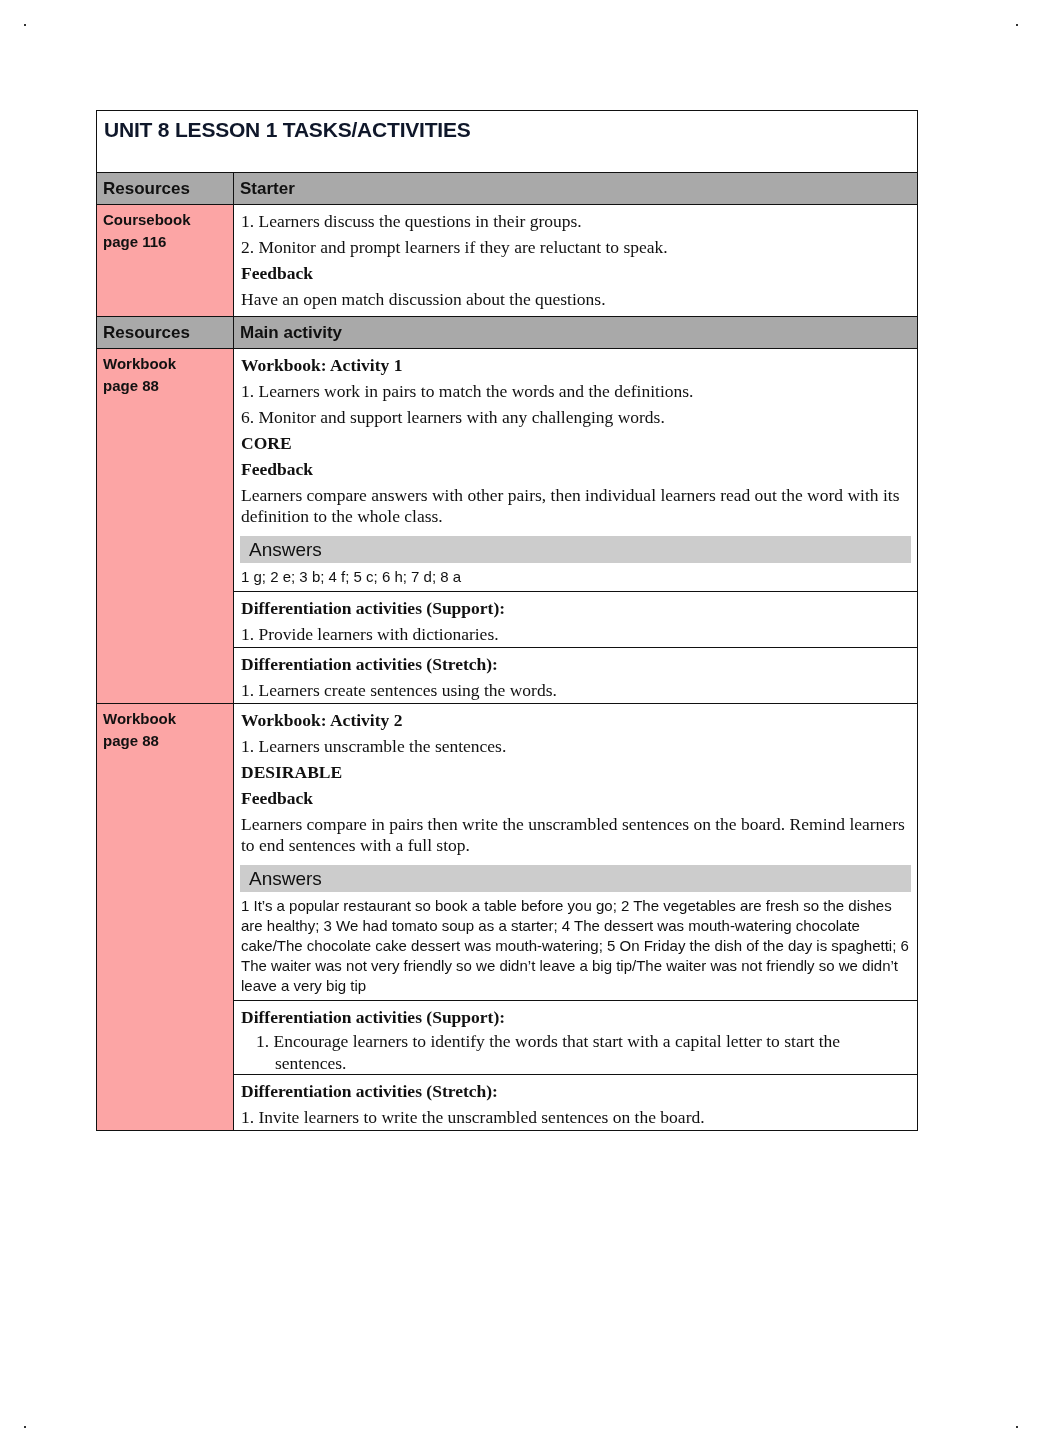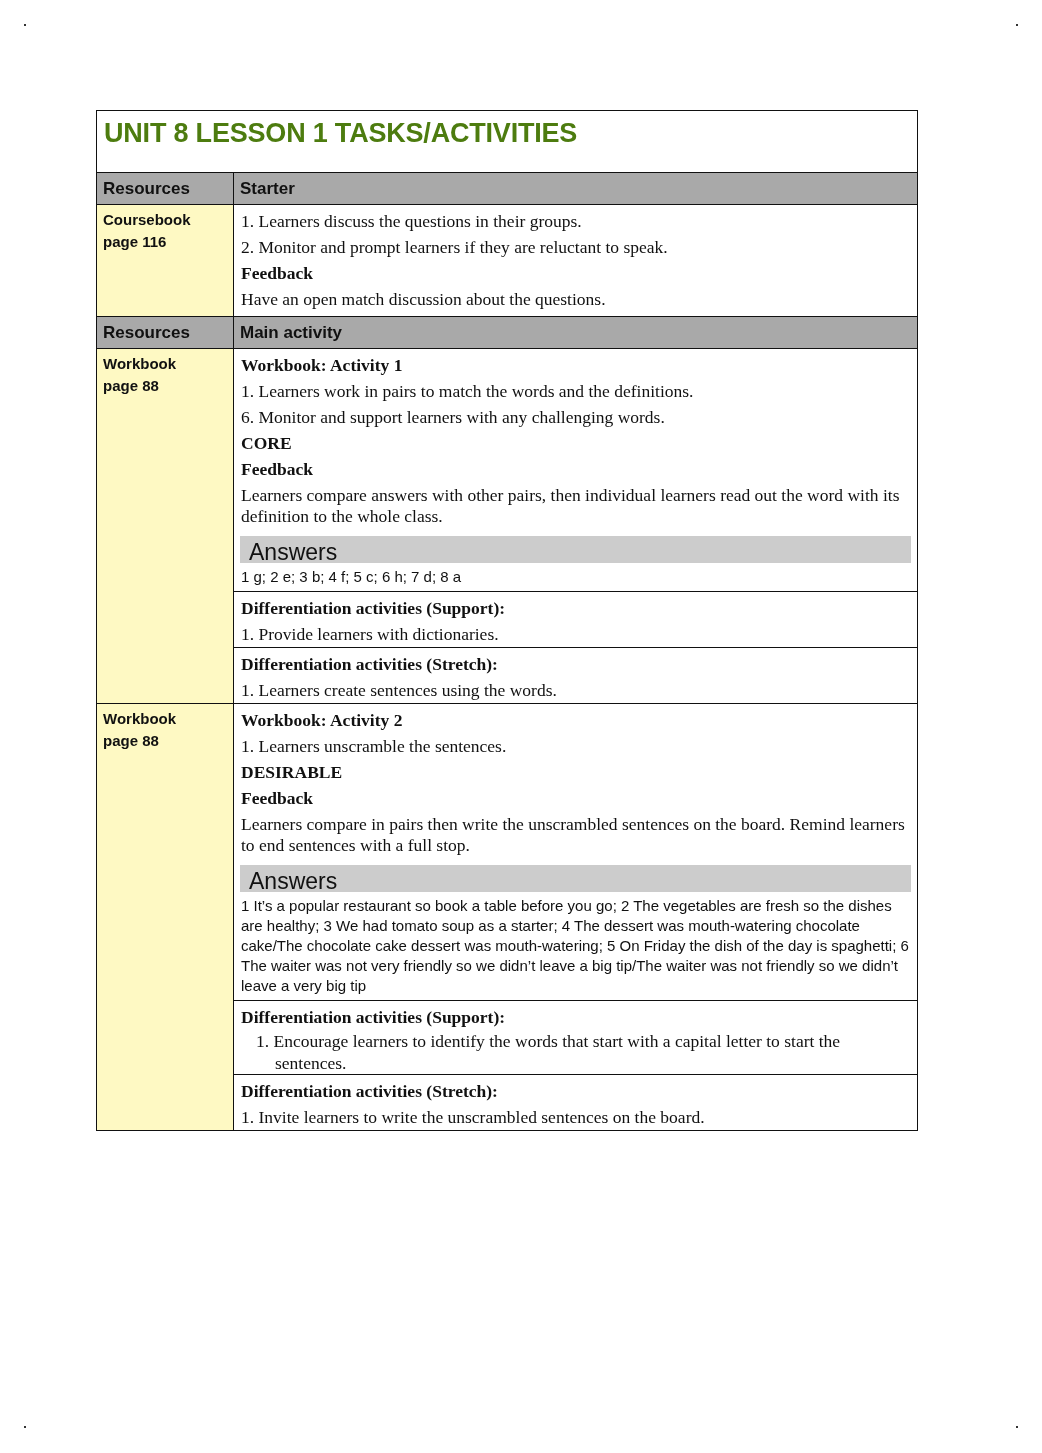--- a/index.html
+++ b/index.html
@@ -4,44 +4,44 @@
 <style>
   html, body { margin: 0; padding: 0; background: #ffffff; }
   body { width: 1042px; height: 1453px; position: relative; overflow: hidden; }
   .corner { position: absolute; width: 2px; height: 2px; background: #333; }
   .tbl {
     position: absolute; left: 96px; top: 110px; width: 822px;
     border: 1px solid #111; box-sizing: border-box;
   }
   .title-row {
     height: 62px; border-bottom: 1px solid #111; box-sizing: border-box;
-    font-family: "Liberation Sans", sans-serif; font-weight: bold; font-size: 27px;
-    padding: 7px 0 0 7px; color: #4d7c0f; letter-spacing: -0.2px;
+    font-family: "Liberation Sans", sans-serif; font-weight: bold; font-size: 21px;
+    padding: 7px 0 0 7px; color: #0f172a; letter-spacing: -0.2px;
   }
   .row { display: flex; }
   .left { width: 137px; box-sizing: border-box; border-right: 1px solid #111; }
   .right { flex: 1; box-sizing: border-box; }
   .hdr { background: #a9a9a9; height: 32px; border-bottom: 1px solid #111; box-sizing: border-box; }
   .hdr .left, .hdr .right {
     font-family: "Liberation Sans", sans-serif; font-weight: bold; font-size: 17px;
     padding: 6px 0 0 6px; color: #111;
   }
   .body-row { border-bottom: 1px solid #111; }
   .body-row .left {
-    background: #fef9c3; font-family: "Liberation Sans", sans-serif; font-weight: bold;
+    background: #fca5a5; font-family: "Liberation Sans", sans-serif; font-weight: bold;
     font-size: 15px; line-height: 22px; padding: 4px 0 0 6px; color: #111;
   }
   .serif { font-family: "Liberation Serif", serif; font-size: 17.5px; color: #111; }
   .line { line-height: 26px; padding-left: 7px; }
   .bold { font-weight: bold; }
   .para { line-height: 21px; padding: 3px 8px 0 7px; }
   .block { padding-top: 3px; }
   .ans-head {
     margin: 9px 6px 0 6px; background: #cccccc; height: 27px; box-sizing: border-box;
-    font-family: "Liberation Sans", sans-serif; font-size: 23px; padding: 3px 0 0 9px; color: #111;
+    font-family: "Liberation Sans", sans-serif; font-size: 19px; padding: 3px 0 0 9px; color: #111;
   }
   .ans-text {
     font-family: "Liberation Sans", sans-serif; font-size: 15px; line-height: 20px;
     padding: 4px 6px 4px 7px; color: #111;
   }
   .sub { border-top: 1px solid #111; padding-top: 3px; }
   .indent { padding-left: 41px; text-indent: -19px; line-height: 22px; padding-right: 6px; }
   .last { border-bottom: none; }
 </style>
 </head>

